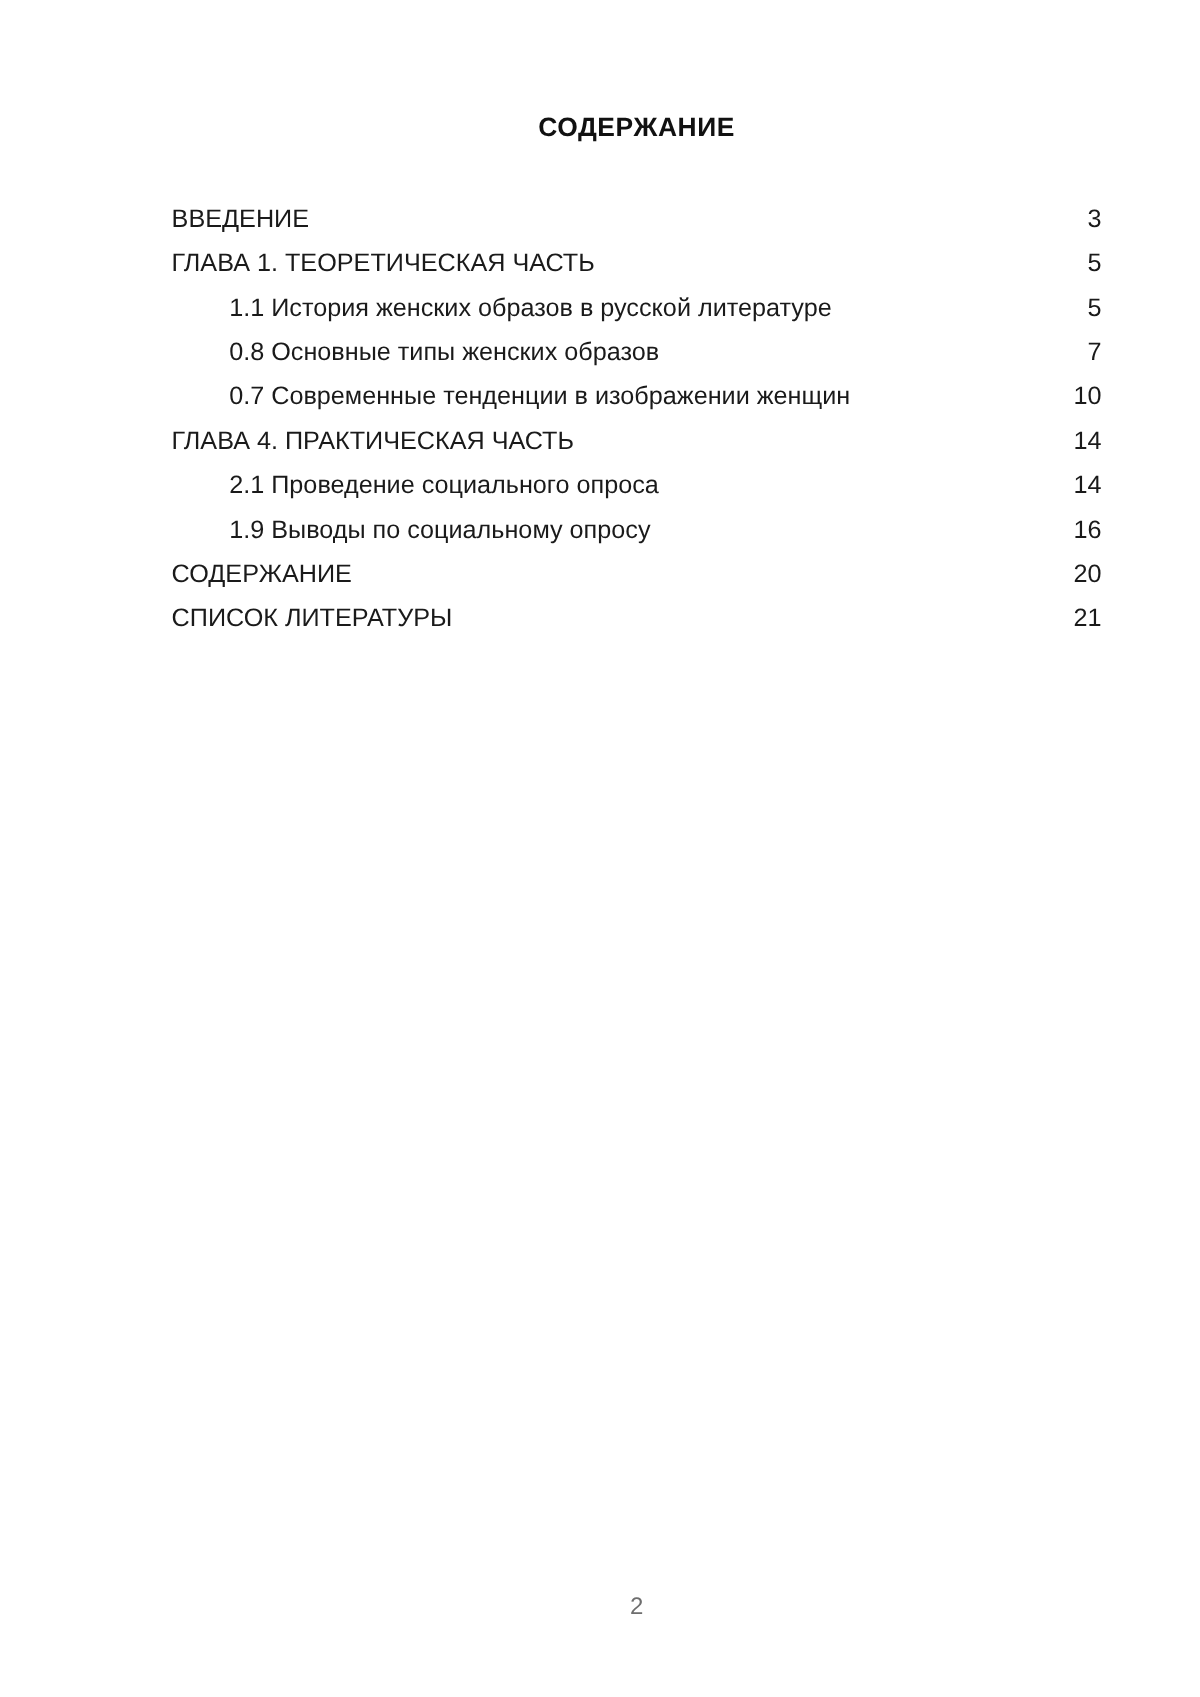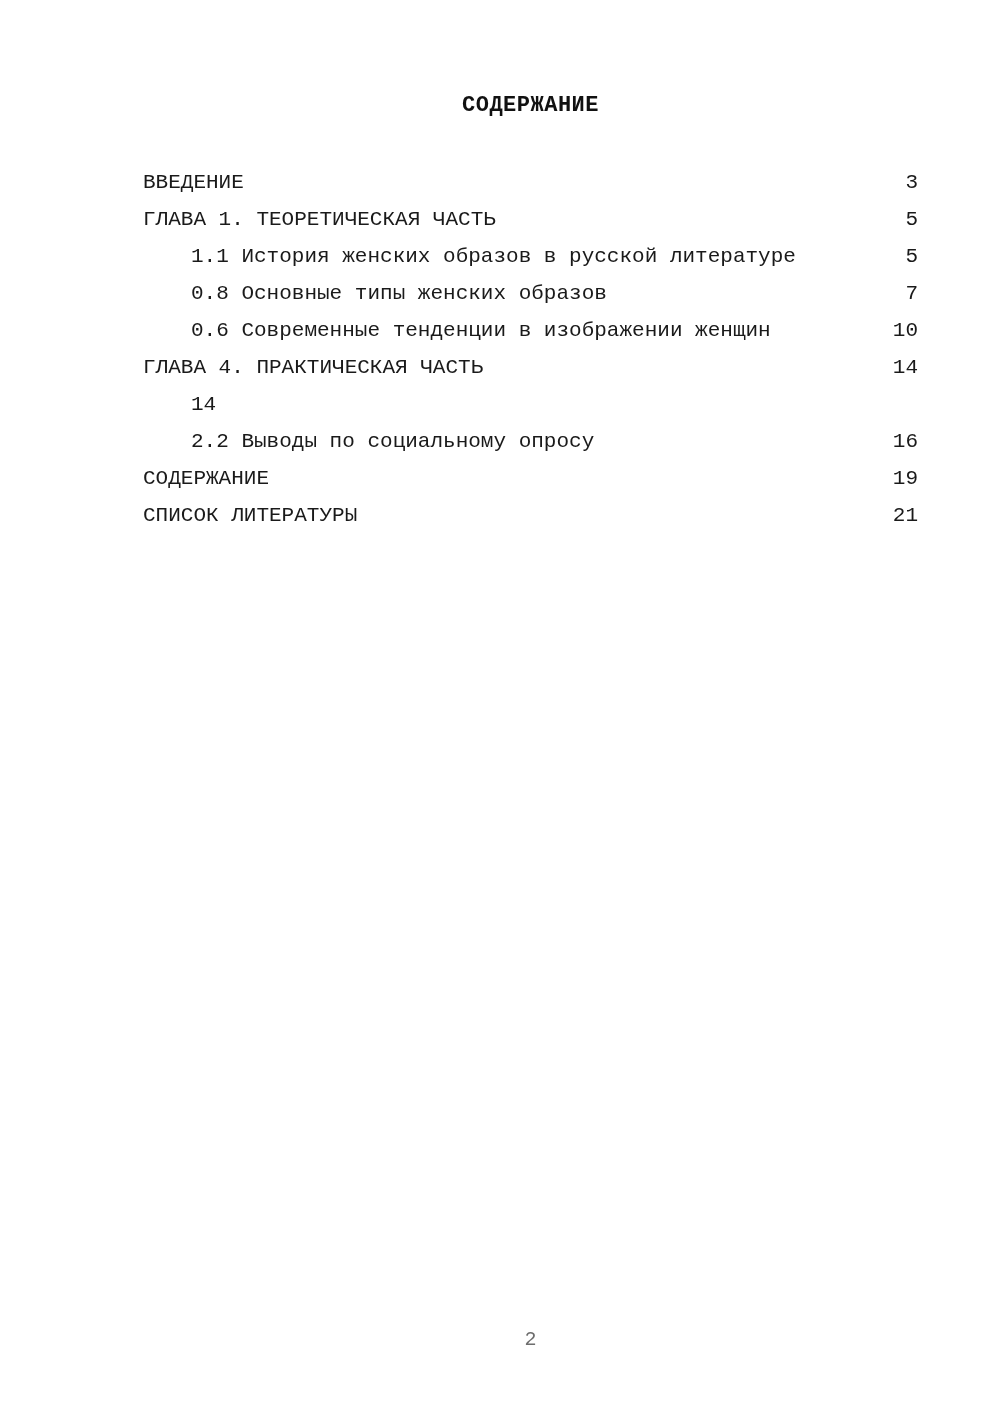--- a/index.html
+++ b/index.html
@@ -5,21 +5,21 @@
   html, body {
     margin: 0;
     padding: 0;
     background: #ffffff;
   }
   .page {
     position: relative;
     width: 1000px;
     height: 1414px;
     background: #ffffff;
-    font-family: Liberation Mono, monospace;
+    font-family: Liberation Sans, sans-serif;
     color: #1a1a1a;
     overflow: hidden;
   }
   .doc-title {
     position: absolute;
     top: 93px;
     left: 143px;
     right: 82px;
     margin: 0;
     text-align: center;
@@ -79,37 +79,38 @@
       </div>
       <div class="toc-row level-2">
         <span class="toc-label">1.1 История женских образов в русской литературе</span>
         <span class="toc-page">5</span>
       </div>
       <div class="toc-row level-2">
         <span class="toc-label">0.8 Основные типы женских образов</span>
         <span class="toc-page">7</span>
       </div>
       <div class="toc-row level-2">
-        <span class="toc-label">0.6 Современные тенденции в изображении женщин</span>
+        <span class="toc-label">0.7 Современные тенденции в изображении женщин</span>
         <span class="toc-page">10</span>
       </div>
       <div class="toc-row">
         <span class="toc-label">ГЛАВА 4. ПРАКТИЧЕСКАЯ ЧАСТЬ</span>
         <span class="toc-page">14</span>
       </div>
       <div class="toc-row level-2">
+        <span class="toc-label">2.1 Проведение социального опроса</span>
         <span class="toc-page">14</span>
       </div>
       <div class="toc-row level-2">
-        <span class="toc-label">2.2 Выводы по социальному опросу</span>
+        <span class="toc-label">1.9 Выводы по социальному опросу</span>
         <span class="toc-page">16</span>
       </div>
       <div class="toc-row">
         <span class="toc-label">СОДЕРЖАНИЕ</span>
-        <span class="toc-page">19</span>
+        <span class="toc-page">20</span>
       </div>
       <div class="toc-row">
         <span class="toc-label">СПИСОК ЛИТЕРАТУРЫ</span>
         <span class="toc-page">21</span>
       </div>
     </div>
 
   <div class="page-footer">2</div>
 
 </div>

